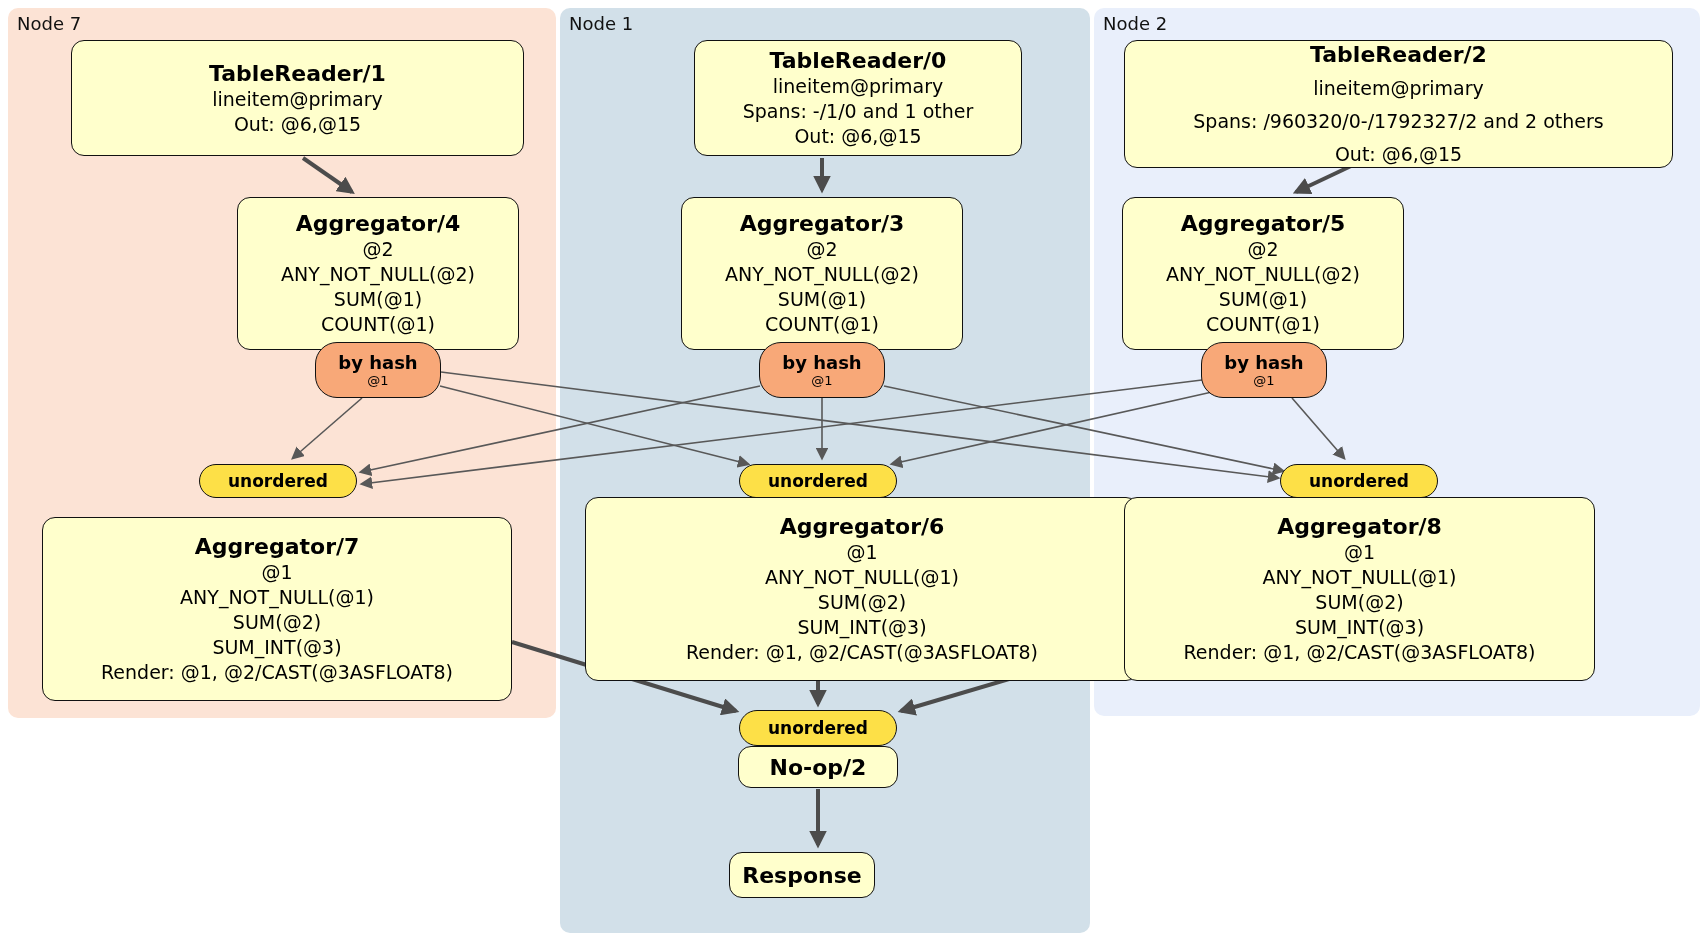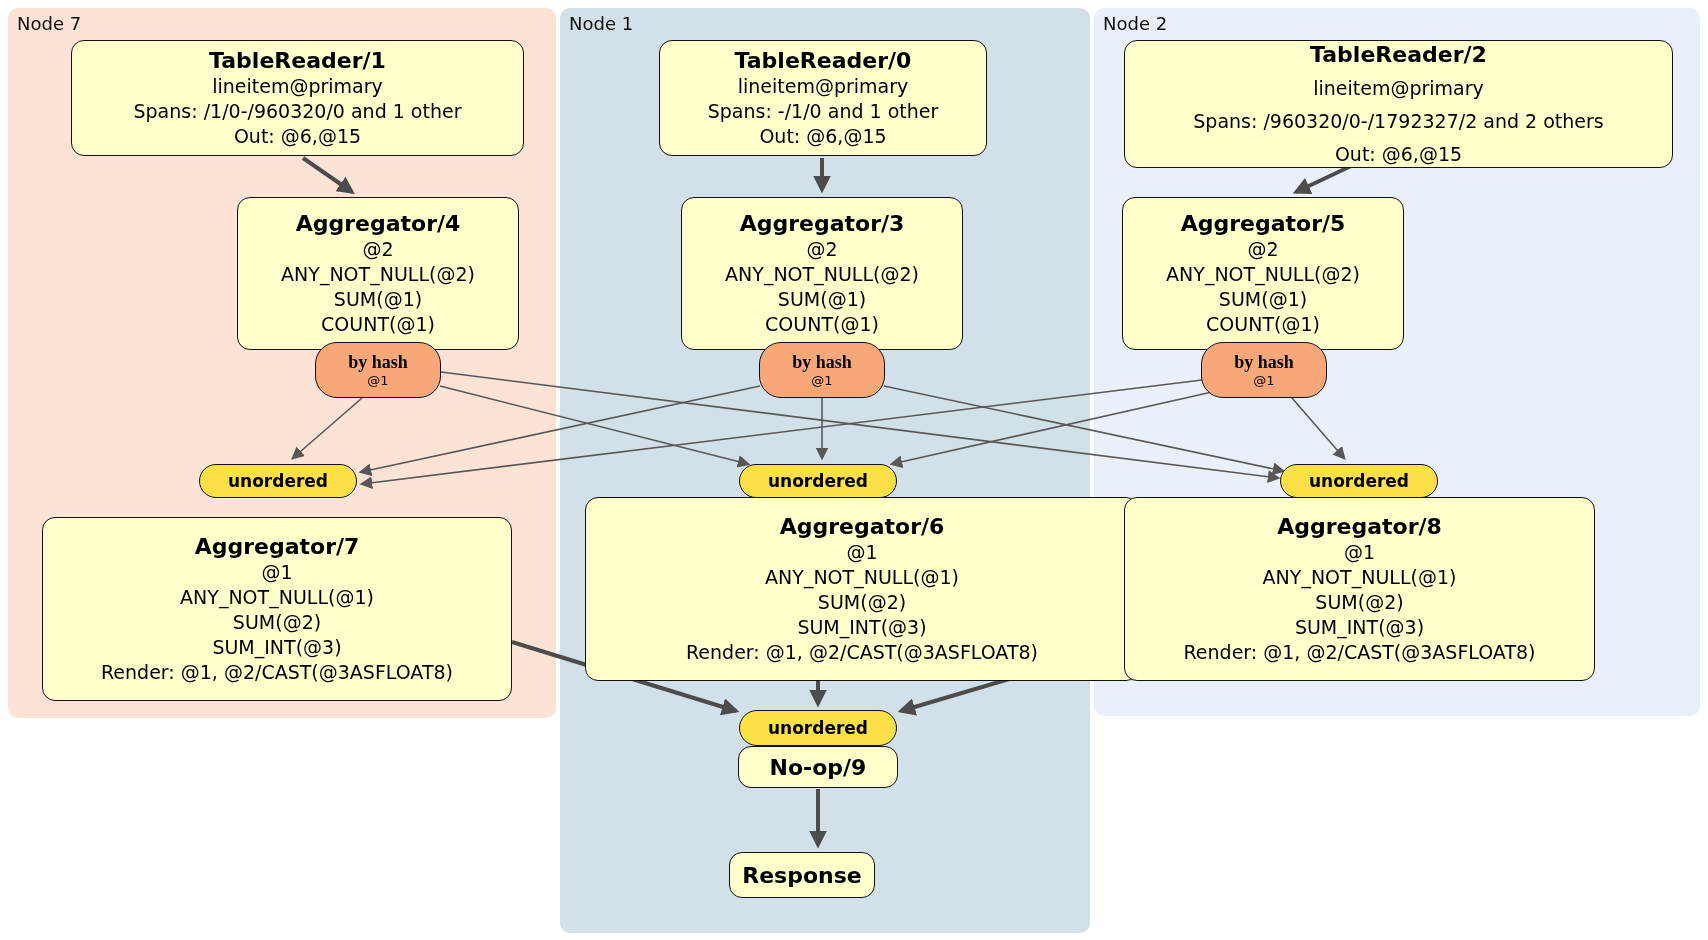--- a/index.html
+++ b/index.html
@@ -14,21 +14,21 @@
   .edges{position:absolute;left:0;top:0;width:1708px;height:940px;}
   .e-thick{stroke:#4c4c4c;stroke-width:4;fill:none;}
   .e-thin{stroke:#585858;stroke-width:1.6;fill:none;}
   .pbox{position:absolute;background:#ffffcc;border:1.6px solid #111;border-radius:13px;
         display:flex;flex-direction:column;justify-content:center;align-items:center;
         box-sizing:border-box;text-align:center;}
   .ptitle{font-size:22px;font-weight:bold;line-height:27px;white-space:nowrap;}
   .pline{font-size:19px;line-height:25px;white-space:nowrap;}
   .router{position:absolute;background:#f8a878;border:1.8px solid #111;border-radius:22px;
           display:flex;flex-direction:column;justify-content:center;align-items:center;box-sizing:border-box;}
-  .router-label{font-size:18px;font-weight:bold;line-height:21px;font-family:Liberation Serif, serif;}
+  .router-label{font-size:18px;font-weight:bold;line-height:21px;}
   .router-detail{font-size:13px;line-height:16px;}
   .sync{position:absolute;background:#fde047;border:1.8px solid #111;border-radius:18px;
         display:flex;justify-content:center;align-items:center;box-sizing:border-box;}
   .sync-label{font-size:17px;font-weight:bold;white-space:nowrap;}
 </style>
 </head>
 <body>
 
 <div class="canvas">
 
@@ -67,24 +67,23 @@
     <line class="e-thin" x1="822" y1="398" x2="822" y2="458" marker-end="url(#mthin)"></line>
     <line class="e-thin" x1="884" y1="386" x2="1283" y2="471" marker-end="url(#mthin)"></line>
     <line class="e-thin" x1="1202" y1="380" x2="362" y2="484" marker-end="url(#mthin)"></line>
     <line class="e-thin" x1="1212" y1="392" x2="892" y2="464" marker-end="url(#mthin)"></line>
     <line class="e-thin" x1="1292" y1="398" x2="1344" y2="458" marker-end="url(#mthin)"></line>
   </svg>
 
   <div class="pbox" style="left:71px;top:40px;width:453px;height:116px;">
     <div class="ptitle">TableReader/1</div>
     <div class="pline">lineitem@primary</div>
-    <div class="pline">Spans: /1/0-/960320/0 and 1 other</div>
     <div class="pline">Out: @6,@15</div>
   </div>
-  <div class="pbox" style="left:659px;top:40px;width:328px;height:116px;">
+  <div class="pbox" style="left:694px;top:40px;width:328px;height:116px;">
     <div class="ptitle">TableReader/0</div>
     <div class="pline">lineitem@primary</div>
     <div class="pline">Spans: -/1/0 and 1 other</div>
     <div class="pline">Out: @6,@15</div>
   </div>
   <div class="pbox" style="left:1124px;top:40px;width:549px;height:128px;justify-content:space-between;">
     <div class="ptitle">TableReader/2</div>
     <div class="pline">lineitem@primary</div>
     <div class="pline">Spans: /960320/0-/1792327/2 and 2 others</div>
     <div class="pline">Out: @6,@15</div>
@@ -157,19 +156,19 @@
     <div class="pline">ANY_NOT_NULL(@1)</div>
     <div class="pline">SUM(@2)</div>
     <div class="pline">SUM_INT(@3)</div>
     <div class="pline">Render: @1, @2/CAST(@3ASFLOAT8)</div>
   </div>
 
   <div class="sync" style="left:739px;top:710px;width:158px;height:36px;">
     <span class="sync-label">unordered</span>
   </div>
   <div class="pbox" style="left:738px;top:746px;width:160px;height:42px;">
-    <div class="ptitle">No-op/9</div>
+    <div class="ptitle">No-op/2</div>
   </div>
   <div class="pbox" style="left:729px;top:852px;width:146px;height:46px;">
     <div class="ptitle">Response</div>
   </div>
 
 </div>
 
 </body></html>

